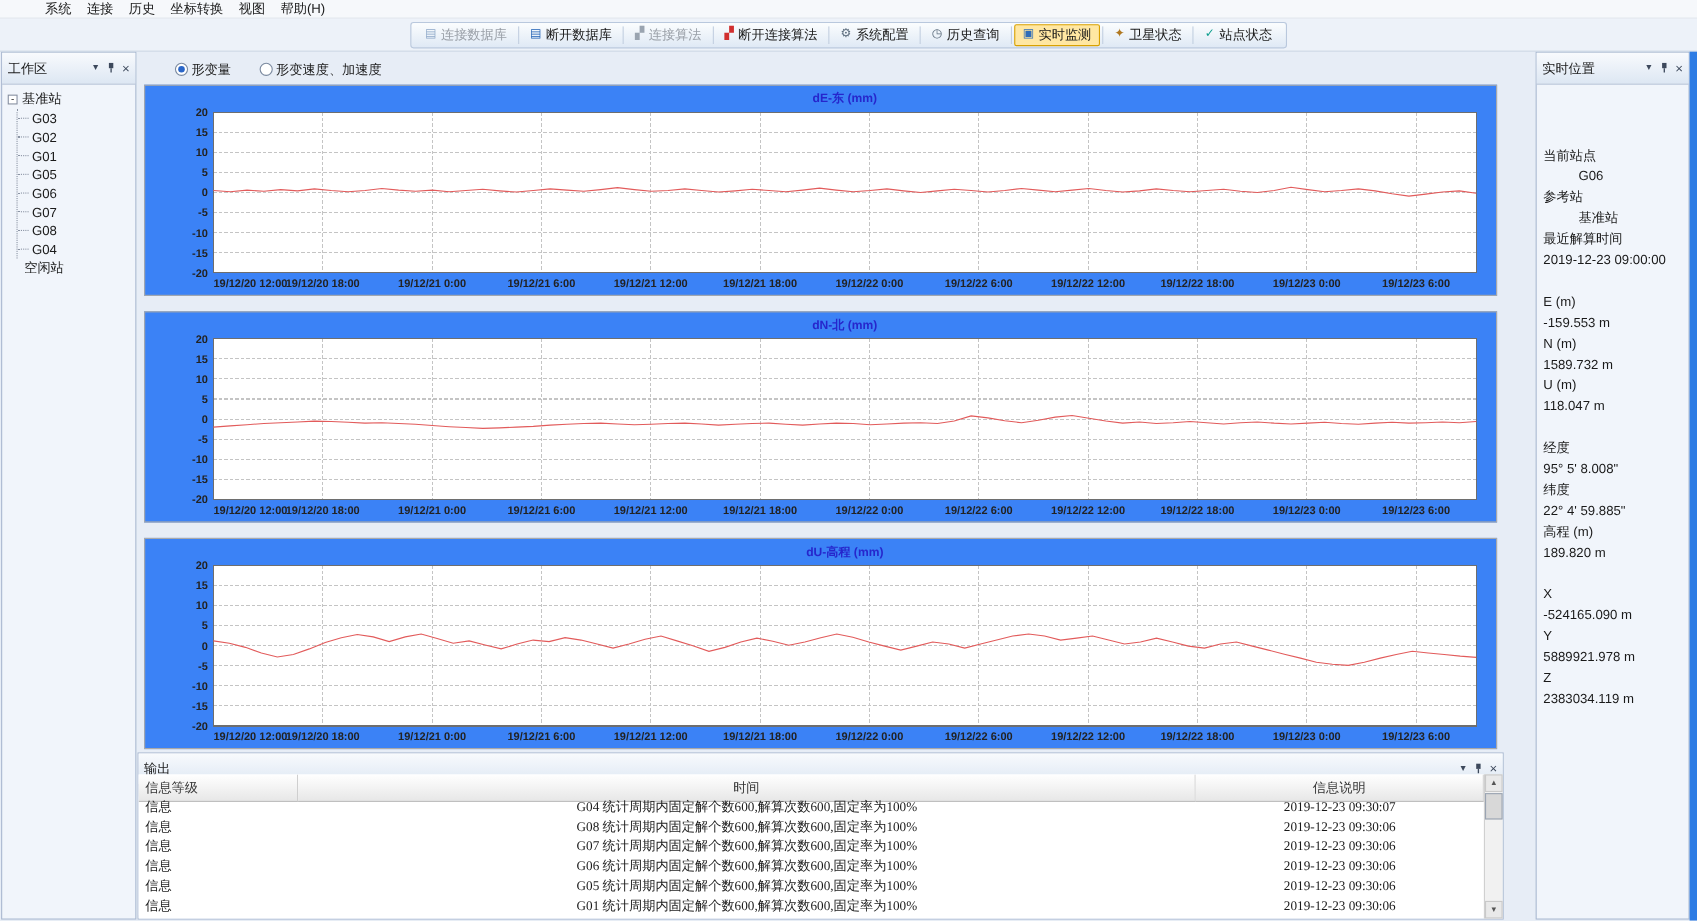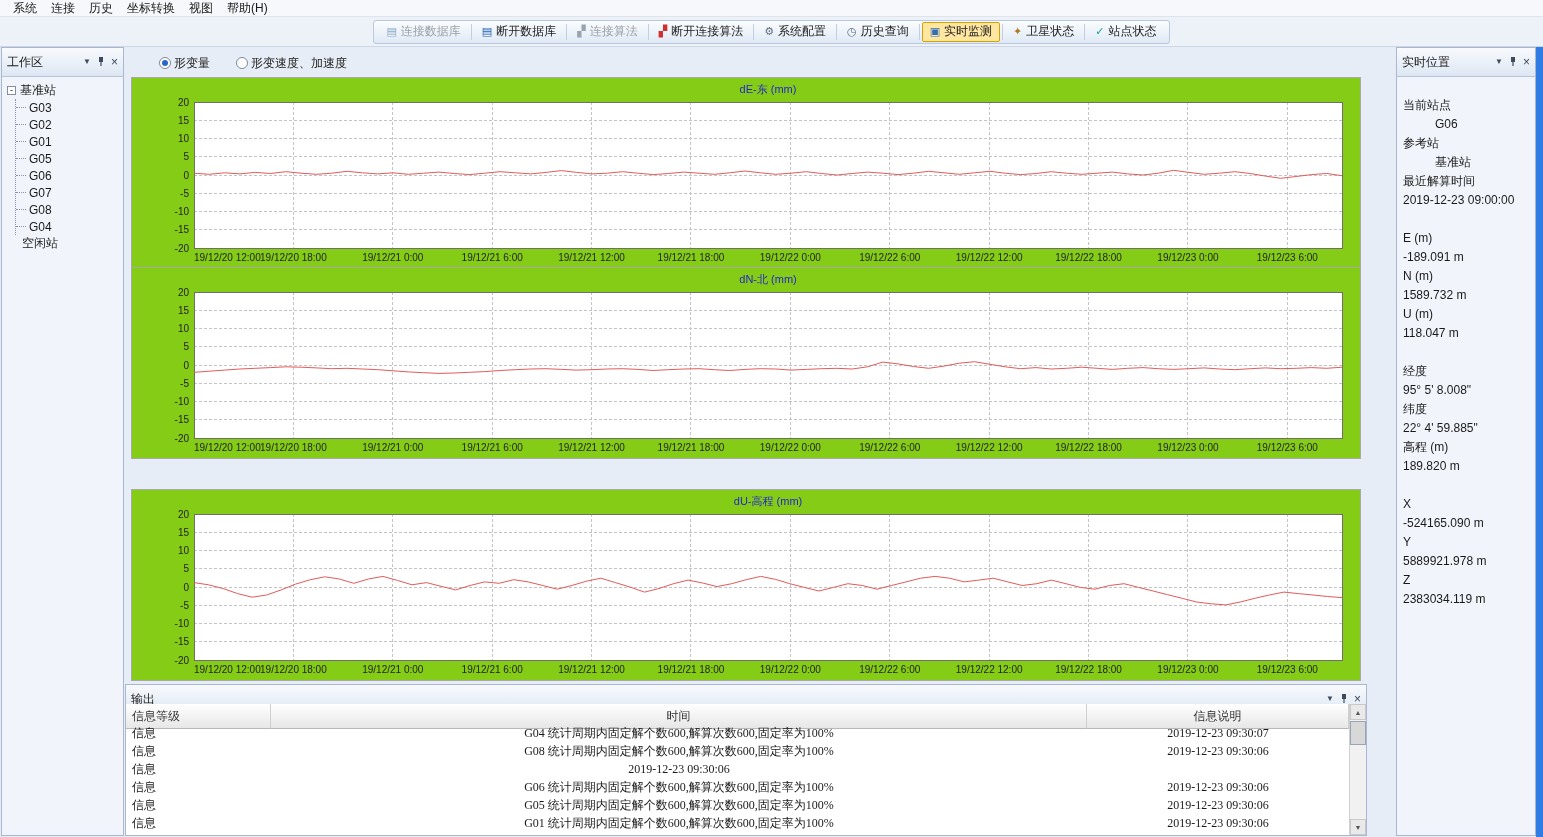--- a/index.html
+++ b/index.html
@@ -38,23 +38,23 @@
   .tree-row.child::before{content:"";position:absolute;left:-13px;top:8px;width:10px;border-top:1px dotted #8a93a3;}
   .tree-row.idle{padding-left:15px;}
 
   
   .center{position:absolute;left:125px;right:172px;top:47px;bottom:1px;}
   .radio-row{position:absolute;left:34px;top:6px;height:20px;display:flex;align-items:center;gap:26px;}
   .radio-opt{display:flex;align-items:center;gap:3px;cursor:default;}
   .radio-circle{width:12px;height:12px;border:1px solid #7b8aa0;border-radius:50%;background:#fff;position:relative;flex:0 0 auto;}
   .radio-circle.sel::after{content:"";position:absolute;left:2px;top:2px;width:6px;height:6px;border-radius:50%;background:#2a66c8;}
 
-  .chart-panel{position:absolute;left:6px;right:10px;height:192px;background:#84cc16;border:1px solid #a9a9a9;}
+  .chart-panel{position:absolute;left:6px;right:10px;height:192px;background:#3b82f6;border:1px solid #a9a9a9;font-weight:bold;}
   .chart-panel svg{width:100%;height:100%;display:block;}
-  #chart0{top:30px;} #chart1{top:220px;} #chart2{top:442px;}
+  #chart0{top:30px;} #chart1{top:236px;} #chart2{top:442px;}
   .ct{font-size:11px;fill:#2626cc;}
   .tick{font-size:10px;fill:#222;}
   .grid{stroke:#c4c4c4;stroke-dasharray:3 2;stroke-width:1;shape-rendering:crispEdges;}
   .plotborder{fill:none;stroke:#6e6e6e;shape-rendering:crispEdges;}
   .plotbg{fill:#ffffff;}
 
   
   #output-panel{left:0;right:4px;bottom:0;height:152px;}
   .out-table{position:absolute;top:19px;left:0;right:17px;bottom:0;background:#fff;overflow:hidden;}
   .out-head{display:grid;grid-template-columns:145px 1fr 262px;height:20px;}
@@ -63,33 +63,33 @@
   .out-row{display:grid;grid-template-columns:145px 1fr 262px;height:18px;background:#fff;}
   .out-cell{display:flex;align-items:center;justify-content:center;padding:0 6px;white-space:nowrap;overflow:hidden;font-family:Liberation Serif, serif;}
   .out-cell.c0{justify-content:flex-start;}
   .out-scroll{position:absolute;top:19px;right:0;width:17px;bottom:0;background:#f1f1f1;border-left:1px solid #d0d0d0;}
   .sb-btn{height:16px;display:flex;align-items:center;justify-content:center;font-size:7px;color:#555;background:#e9e9e9;border:1px solid #c9c9c9;}
   .sb-btn.bottom{position:absolute;bottom:0;left:0;right:0;}
   .sb-thumb{position:absolute;top:17px;left:0;right:0;height:24px;background:#d8d8d8;border:1px solid #9aa4b2;}
 
   
   #position-panel{right:7px;top:47px;width:140px;bottom:1px;}
-  .pos-body{padding:19px 6px;line-height:19px;}
+  .pos-body{padding:19px 6px;line-height:19px;margin-top:36px;}
   .pos-group{margin-bottom:19px;}
   .pos-label,.pos-value{white-space:nowrap;}
   .pos-value.indent{padding-left:32px;}
 
   
   .edge-strip{position:absolute;right:0;top:47px;width:7px;bottom:0;background:#2e7ce4;}
 </style>
 </head>
 <body>
 
 <div class="menubar">
-  <div class="menu-items" style="display:flex;">
+  <div class="menu-items" style="display:flex;margin-left:28px;">
       <div class="menu-item">系统</div>
       <div class="menu-item">连接</div>
       <div class="menu-item">历史</div>
       <div class="menu-item">坐标转换</div>
       <div class="menu-item">视图</div>
       <div class="menu-item">帮助(H)</div>
     </div>
 </div>
 
 <div class="toolbar-row">
@@ -377,20 +377,21 @@
             <div class="out-cell c1">G04 统计周期内固定解个数600,解算次数600,固定率为100%</div>
             <div class="out-cell c2">2019-12-23 09:30:07</div>
           </div>
           <div class="out-row">
             <div class="out-cell c0">信息</div>
             <div class="out-cell c1">G08 统计周期内固定解个数600,解算次数600,固定率为100%</div>
             <div class="out-cell c2">2019-12-23 09:30:06</div>
           </div>
           <div class="out-row">
             <div class="out-cell c0">信息</div>
+            <div class="out-cell c1">G07 统计周期内固定解个数600,解算次数600,固定率为100%</div>
             <div class="out-cell c2">2019-12-23 09:30:06</div>
           </div>
           <div class="out-row">
             <div class="out-cell c0">信息</div>
             <div class="out-cell c1">G06 统计周期内固定解个数600,解算次数600,固定率为100%</div>
             <div class="out-cell c2">2019-12-23 09:30:06</div>
           </div>
           <div class="out-row">
             <div class="out-cell c0">信息</div>
             <div class="out-cell c1">G05 统计周期内固定解个数600,解算次数600,固定率为100%</div>
@@ -429,21 +430,21 @@
       <div class="pos-group">
         <div class="pos-label">当前站点</div>
         <div class="pos-value indent">G06</div>
         <div class="pos-label">参考站</div>
         <div class="pos-value indent">基准站</div>
         <div class="pos-label">最近解算时间</div>
         <div class="pos-value">2019-12-23 09:00:00</div>
       </div>
       <div class="pos-group">
         <div class="pos-label">E (m)</div>
-        <div class="pos-value">-189.091 m</div>
+        <div class="pos-value">-159.553 m</div>
         <div class="pos-label">N (m)</div>
         <div class="pos-value">1589.732 m</div>
         <div class="pos-label">U (m)</div>
         <div class="pos-value">118.047 m</div>
       </div>
       <div class="pos-group">
         <div class="pos-label">经度</div>
         <div class="pos-value">95° 5' 8.008"</div>
         <div class="pos-label">纬度</div>
         <div class="pos-value">22° 4' 59.885"</div>

